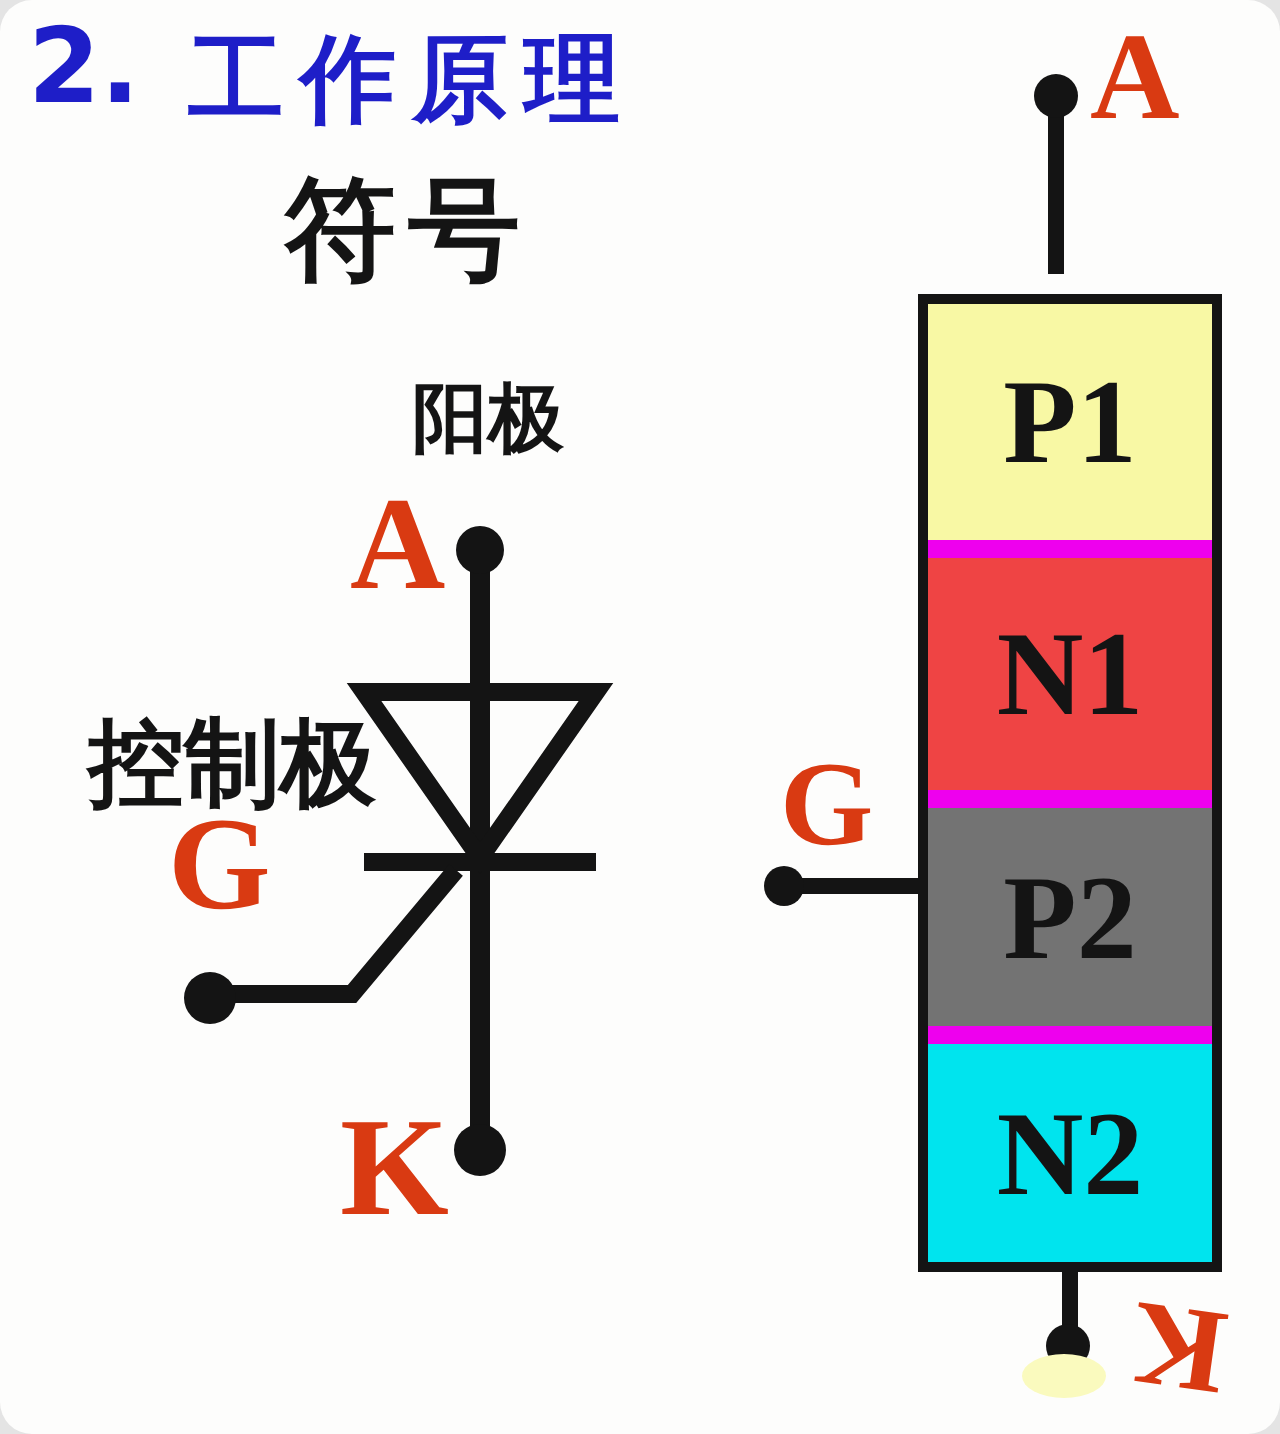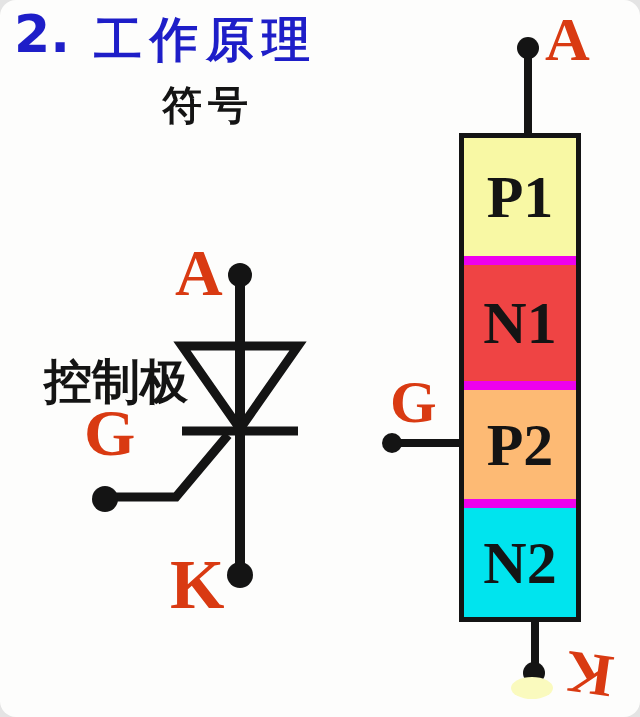--- a/index.html
+++ b/index.html
@@ -14,35 +14,35 @@
     border-radius:16px;overflow:hidden;
   }
   .abs{position:absolute;white-space:nowrap;}
   .cjk{font-weight:bold;color:#141414;}
   .serif-letter{
     font-family:"Liberation Serif","DejaVu Serif",serif;
     font-weight:bold;line-height:1;
   }
   .t-number{left:14px;top:4px;font-size:52px;font-weight:bold;}
   .t-title{left:94px;top:8px;font-size:48px;font-weight:bold;letter-spacing:8px;text-align:right;}
-  .subtitle{left:142px;top:78px;font-size:40px;letter-spacing:6px;margin-left:20px;}
+  .subtitle{left:142px;top:78px;font-size:56px;letter-spacing:6px;}
   .lbl-anode{left:206px;top:184px;font-size:38px;}
   .letter-a-left{left:175px;top:240px;font-size:66px;}
   .lbl-gate{left:44px;top:350px;font-size:48px;}
   .letter-g-left{left:84px;top:400px;font-size:66px;}
   .letter-k-left{left:170px;top:550px;font-size:70px;}
   .lbl-cathode{left:222px;top:586px;font-size:38px;}
   .letter-a-right{left:545px;top:8px;font-size:62px;}
   .letter-g-right{left:390px;top:372px;font-size:60px;}
   .letter-k-right{
     left:566px;top:644px;font-size:60px;
     transform:rotate(188deg);transform-origin:center center;
   }
   .pnpn-box{
-    left:459px;top:133px;width:122px;height:489px;
+    left:459px;top:147px;width:152px;height:489px;
     border:5px solid #141414;box-sizing:border-box;
     display:flex;flex-direction:column;
   }
   .layer{
     display:flex;align-items:center;justify-content:center;
     font-family:"Liberation Serif","DejaVu Serif",serif;
     font-weight:bold;font-size:60px;color:#141414;line-height:1;
   }
   .layer-p1{height:118px;}
   .sep{height:9px;flex:0 0 9px;}
@@ -72,39 +72,40 @@
     <circle cx="392" cy="443" r="10" fill="#141414"></circle>
     <line x1="535" y1="618" x2="535" y2="672" stroke="#141414" stroke-width="8"></line>
     <circle cx="534" cy="673" r="11" fill="#141414"></circle>
     <ellipse cx="532" cy="688" rx="21" ry="11" style="fill: rgb(250, 250, 190);"></ellipse>
   </svg>
 
   <div class="abs t-number" style="color: rgb(30, 30, 200);">2.</div>
   <div class="abs t-title cjk" style="color: rgb(30, 30, 200);">工作原理</div>
   <div class="abs subtitle cjk">符号</div>
 
+  <div class="abs lbl-anode cjk">阳极</div>
   <div class="abs letter-a-left serif-letter" style="color: rgb(217, 58, 18);">A</div>
   <div class="abs lbl-gate cjk">控制极</div>
   <div class="abs letter-g-left serif-letter" style="color: rgb(217, 58, 18);">G</div>
   <div class="abs letter-k-left serif-letter" style="color: rgb(217, 58, 18);">K</div>
 
   <div class="abs letter-a-right serif-letter" style="color: rgb(217, 58, 18);">A</div>
   <div class="abs letter-g-right serif-letter" style="color: rgb(217, 58, 18);">G</div>
   <div class="abs letter-k-right serif-letter" style="color: rgb(217, 58, 18);">K</div>
 
   <div class="abs pnpn-box">
     <div class="layer layer-p1" style="background: rgb(248, 248, 164);">
       <span>P1</span>
     </div>
     <div class="sep" style="background: rgb(238, 0, 238);"></div>
     <div class="layer layer-n1" style="background: #ef4444;">
       <span>N1</span>
     </div>
     <div class="sep" style="background: rgb(238, 0, 238);"></div>
-    <div class="layer layer-p2" style="background: #fdba74;">
+    <div class="layer layer-p2" style="background: #737373;">
       <span>P2</span>
     </div>
     <div class="sep" style="background: rgb(238, 0, 238);"></div>
     <div class="layer layer-n2" style="background: rgb(0, 228, 238);">
       <span>N2</span>
     </div>
   </div>
 
 </div>
 

